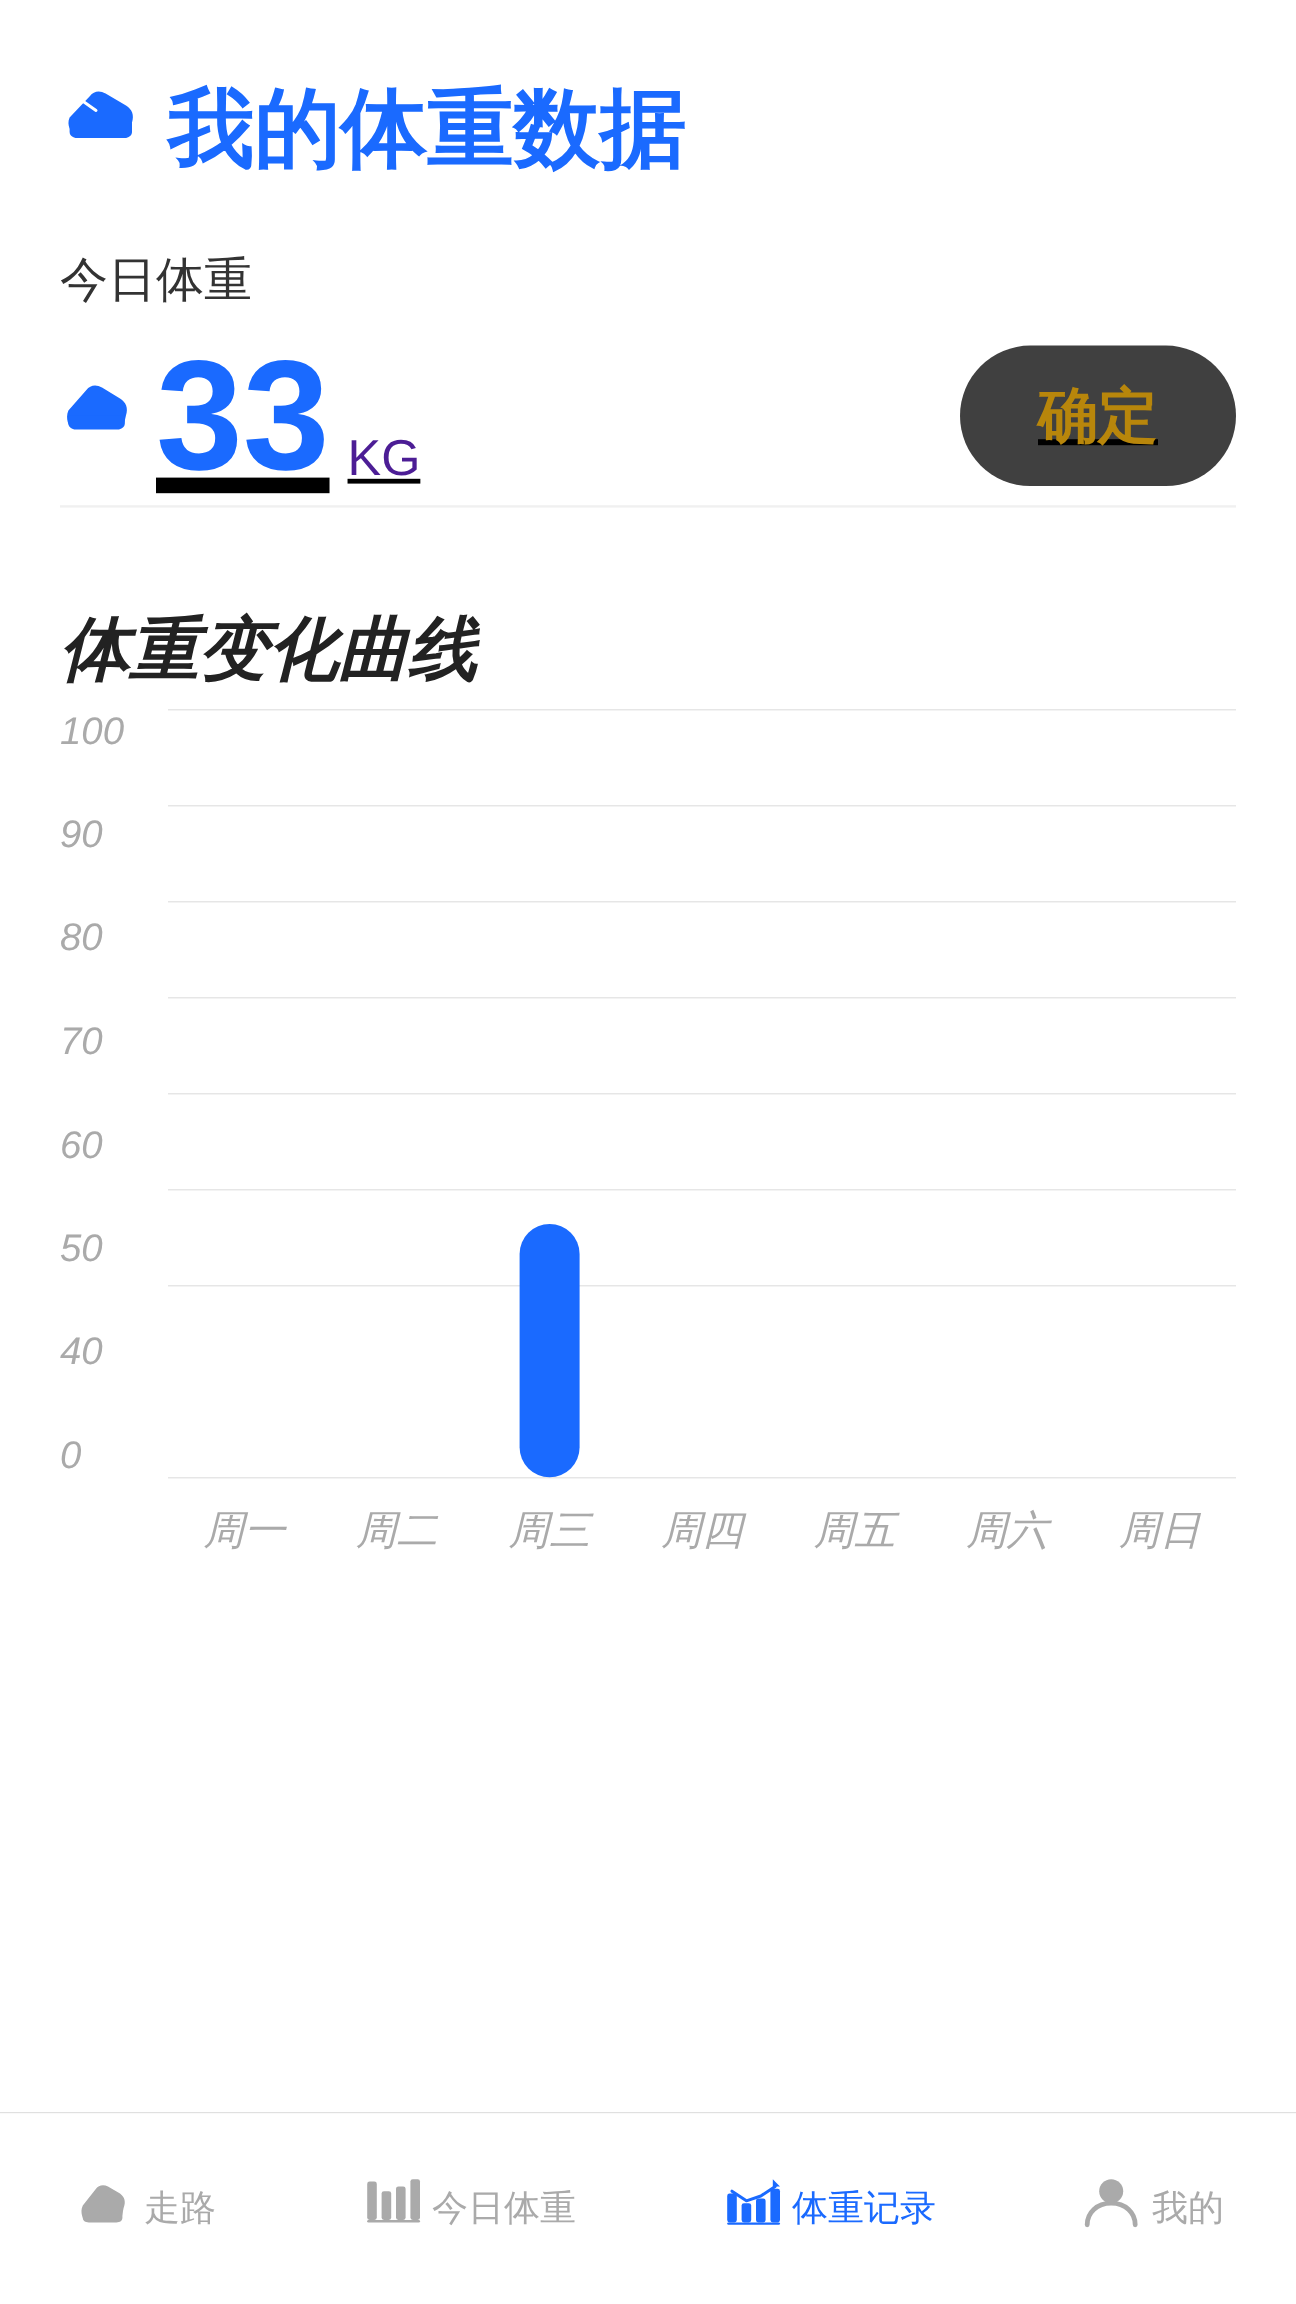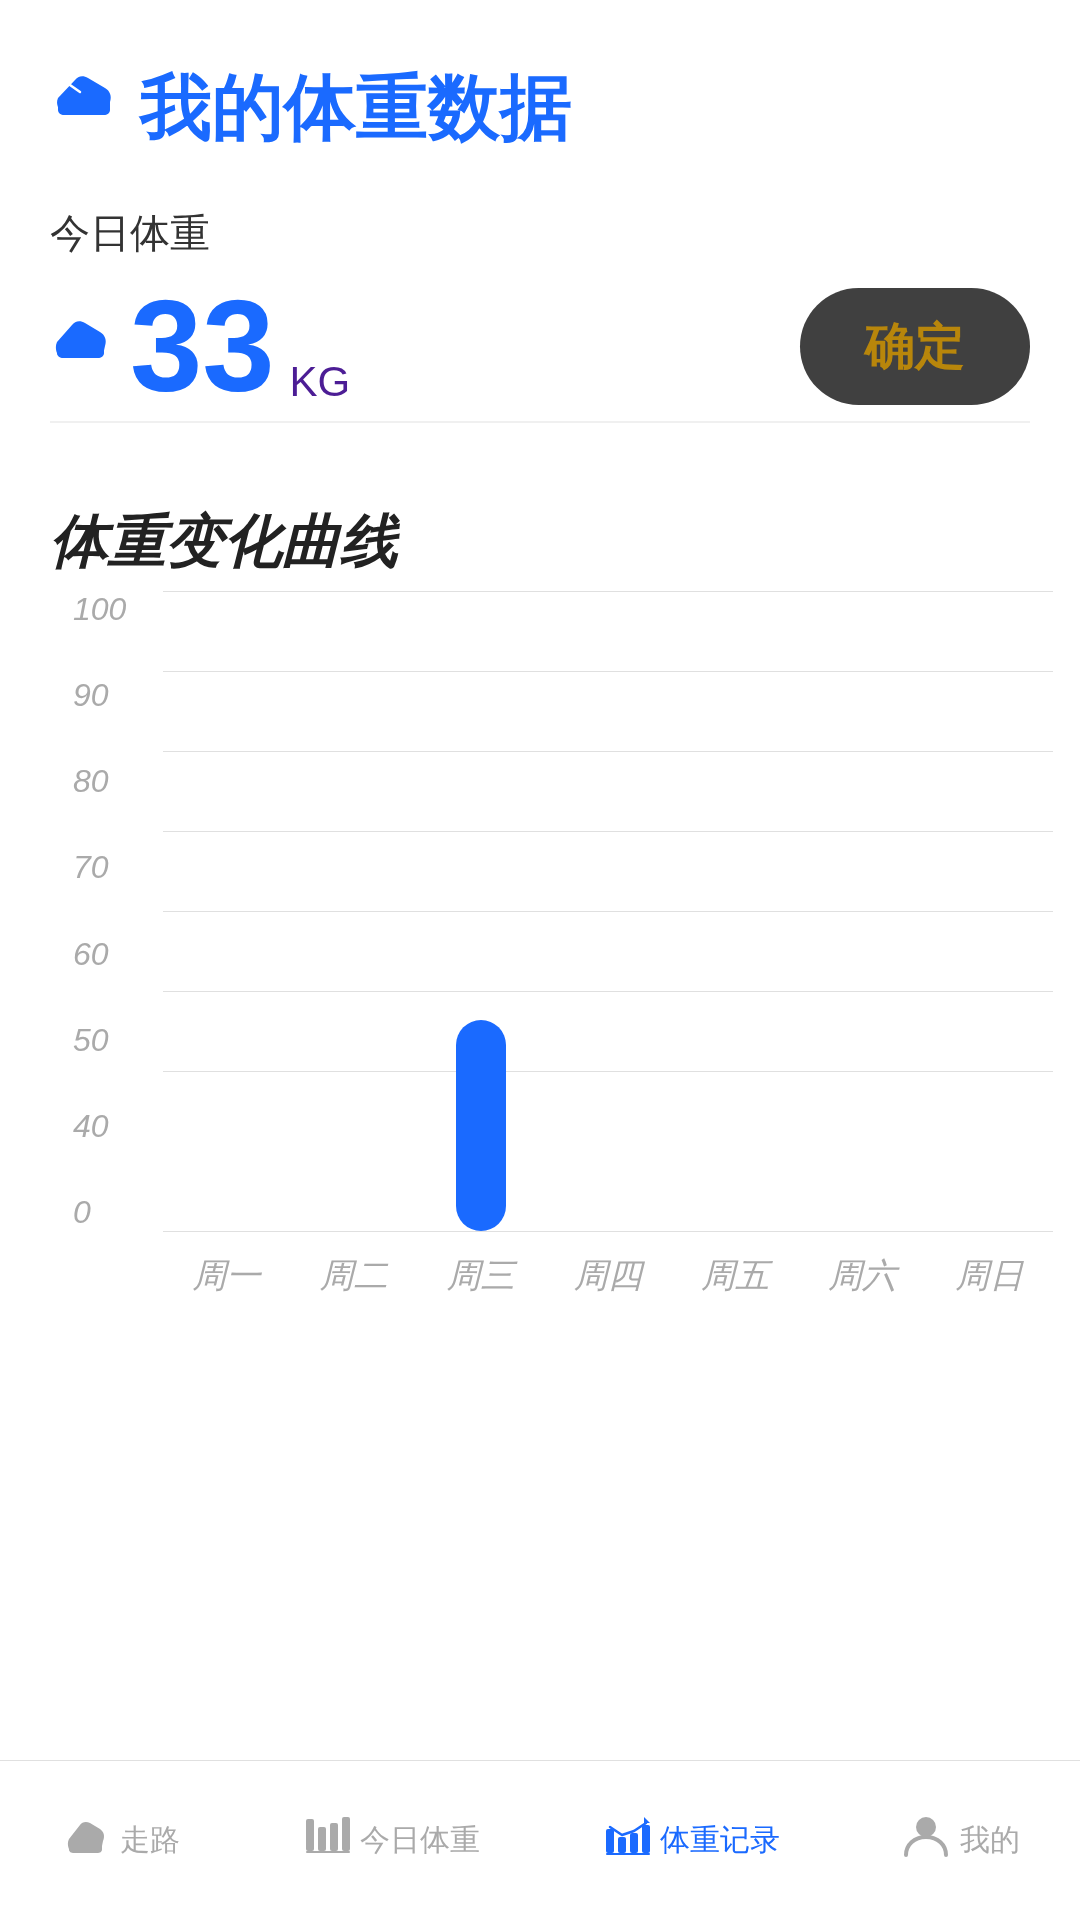--- a/index.html
+++ b/index.html
@@ -52,20 +52,21 @@
     .today-label {
       font-size: 40px;
       color: #333333;
       margin-bottom: 20px;
     }
 
     .weight-row {
       display: flex;
       align-items: center;
       justify-content: space-between;
+      text-decoration: underline;
     }
 
     .weight-display {
       display: flex;
       align-items: center;
       gap: 15px;
     }
 
     .weight-icon {
       font-size: 60px;
@@ -115,21 +116,20 @@
     .chart-unit-label {
       font-size: 36px;
       color: #333333;
       margin-bottom: 40px;
     }
 
     .chart-wrapper {
       position: relative;
       width: 100%;
       height: 720px;
-      margin-left: 23px;
     }
 
     .chart-area {
       position: relative;
       width: 100%;
       height: 100%;
     }
 
     .y-axis-labels {
       position: absolute;

